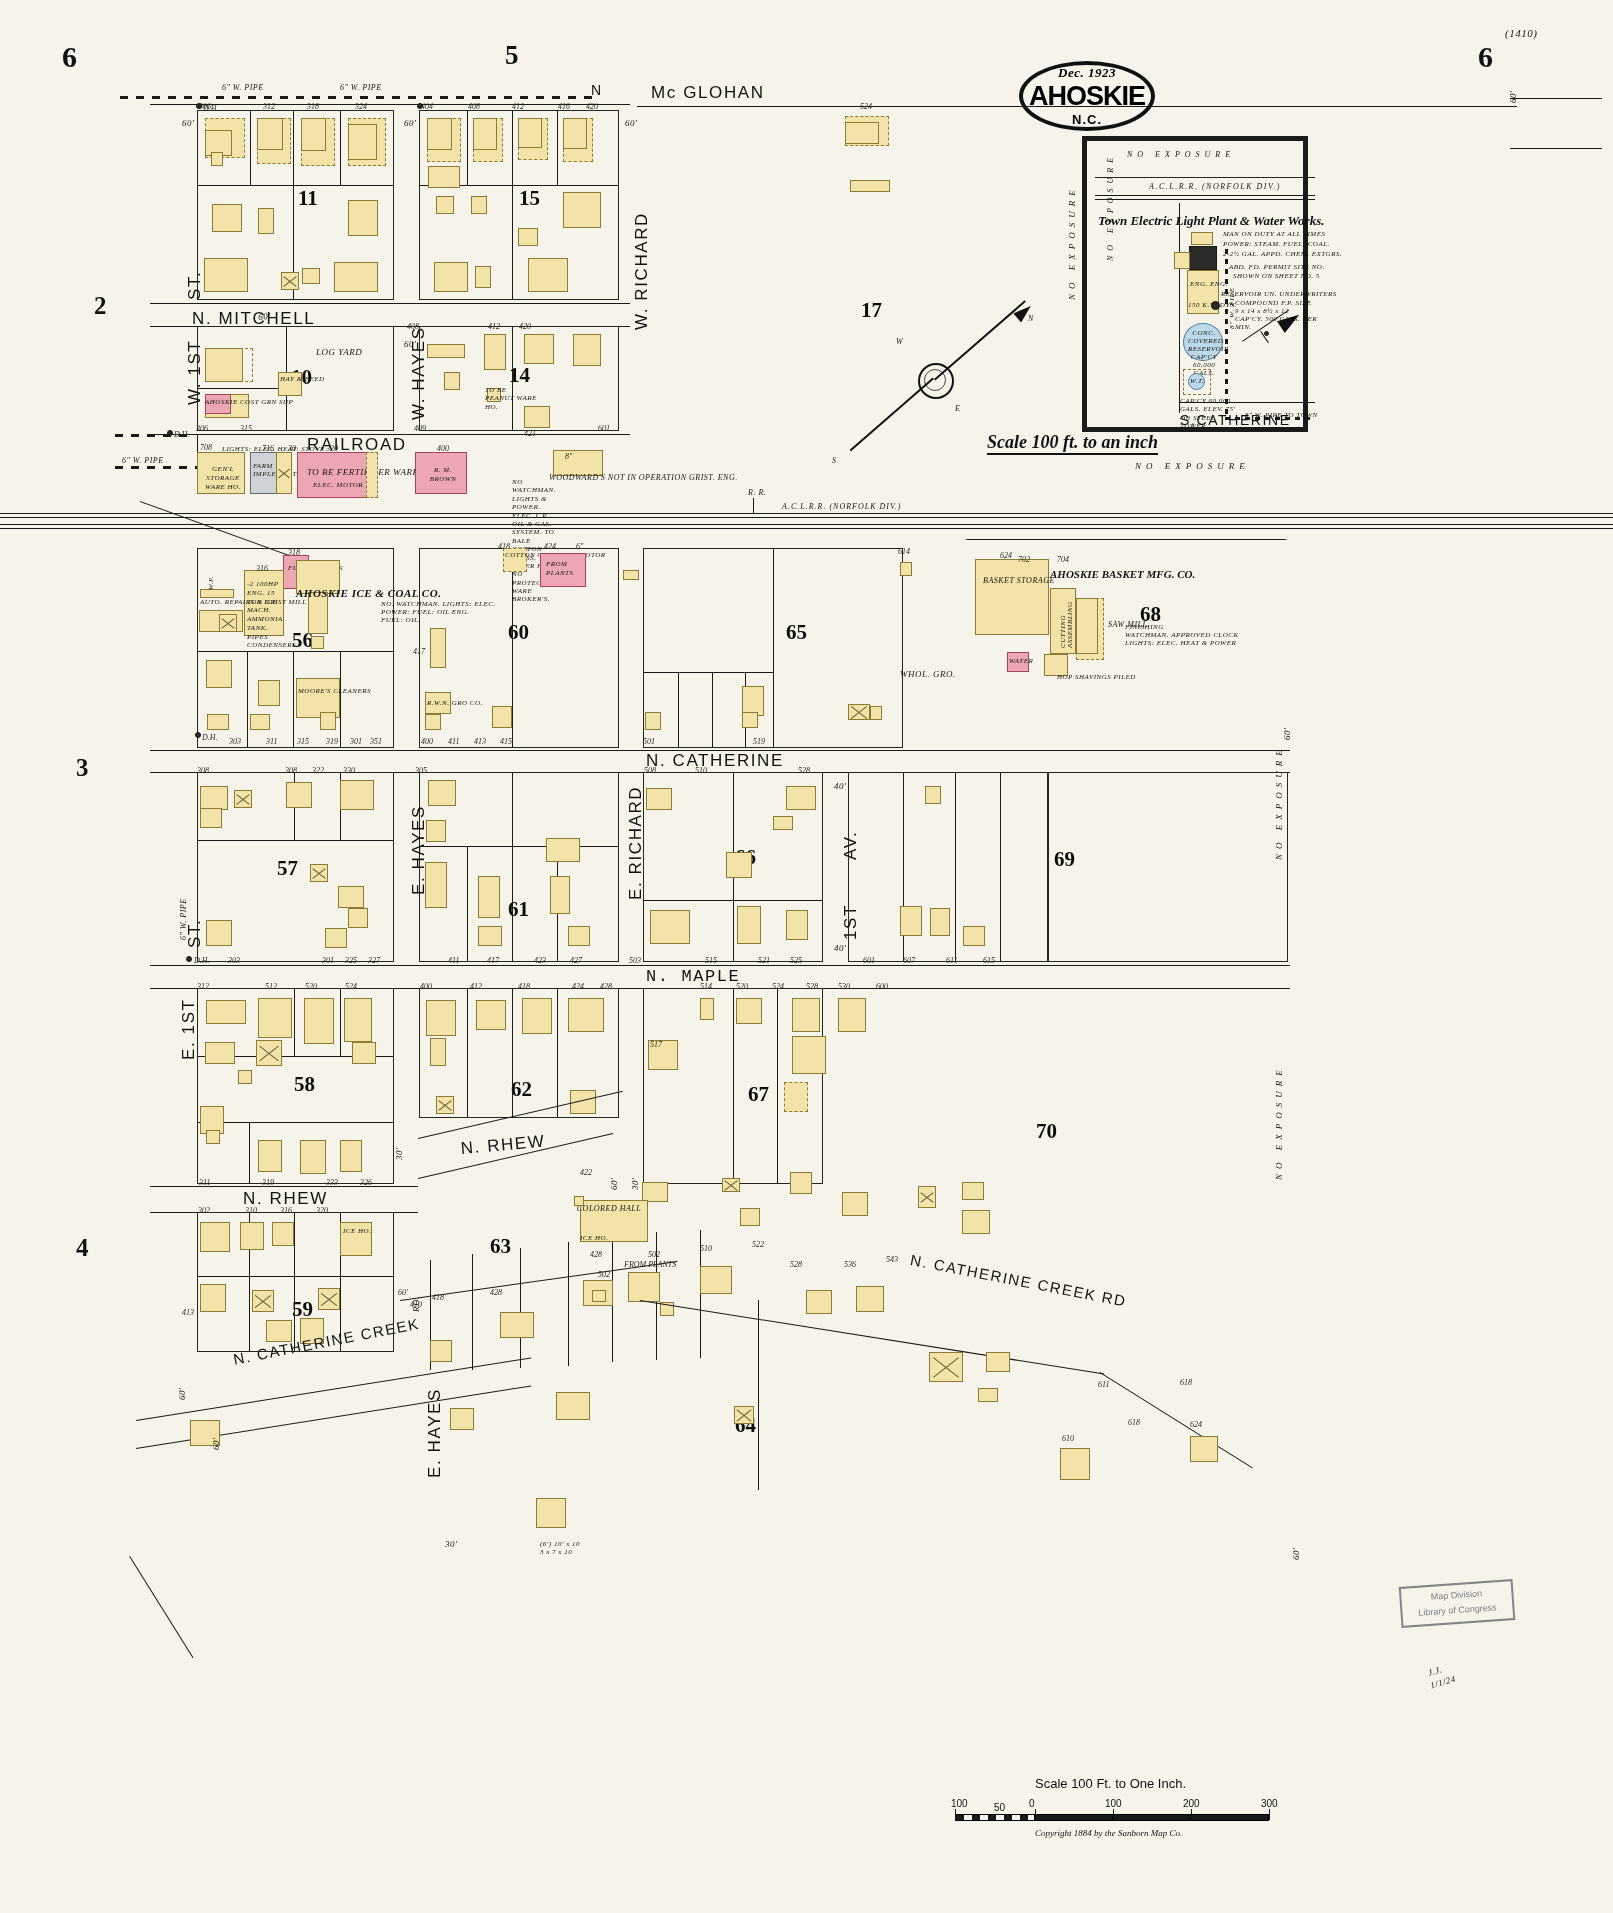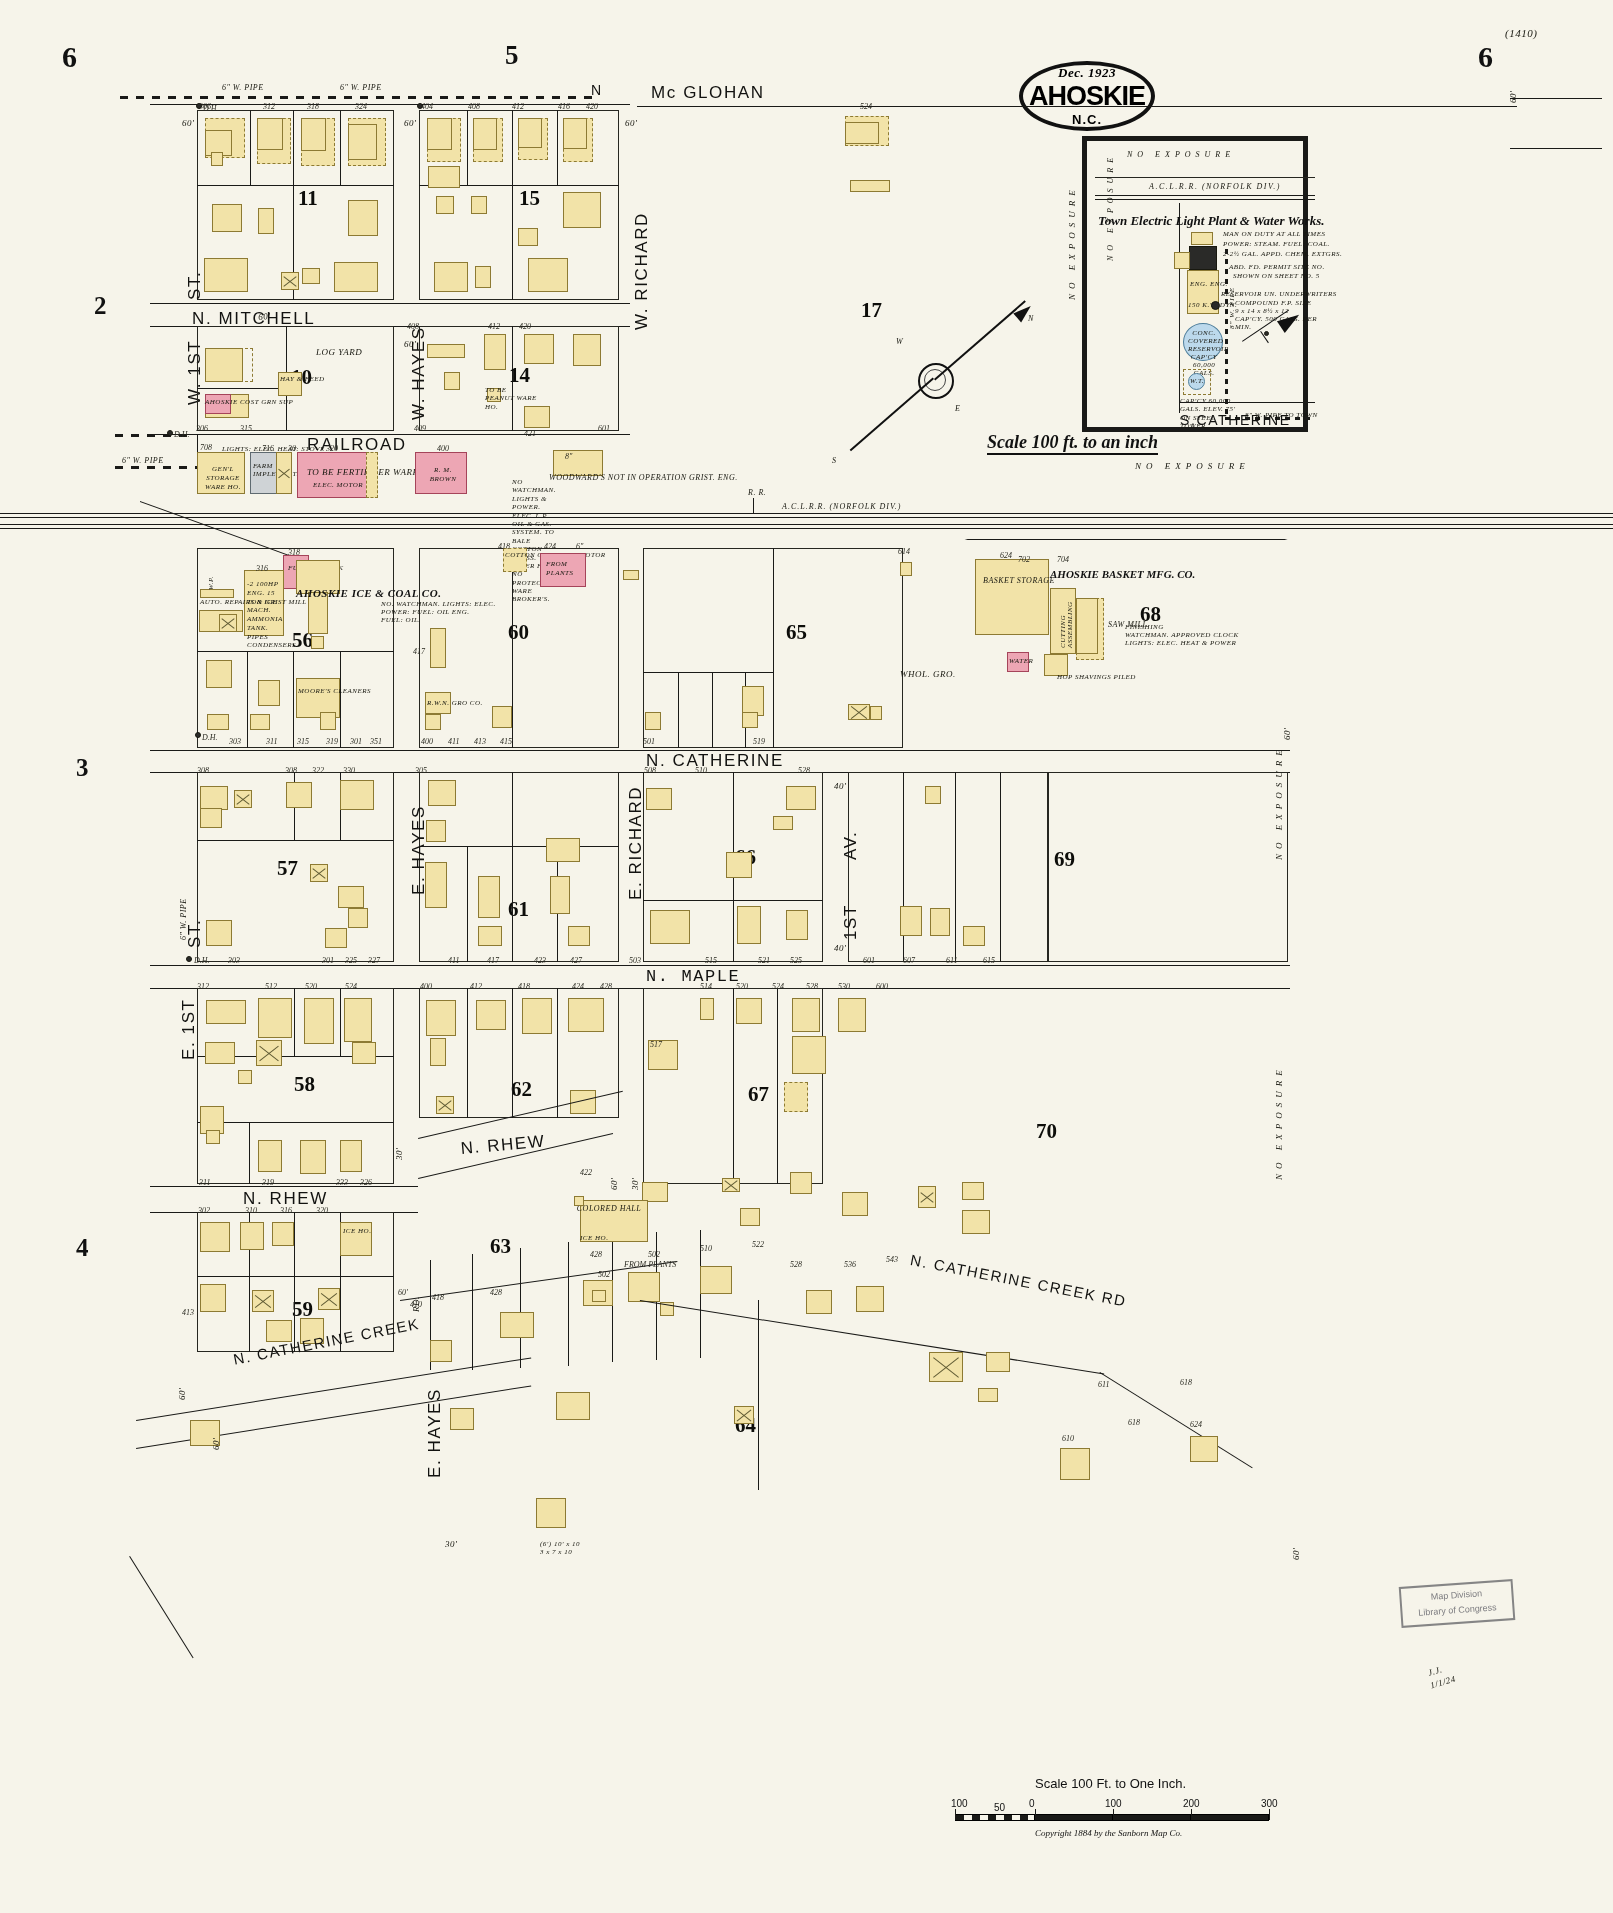--- a/index.html
+++ b/index.html
@@ -547,21 +547,21 @@
   <div class="bldg" style="left:206px;top:1130px;width:14px;height:14px;"></div>
   <div class="bldg" style="left:258px;top:1140px;width:24px;height:32px;"></div>
   <div class="bldg" style="left:300px;top:1140px;width:26px;height:34px;"></div>
   <div class="bldg" style="left:340px;top:1140px;width:22px;height:32px;"></div>
   <div class="hnum" style="left:197px;top:982px;">312</div>
   <div class="hnum" style="left:265px;top:982px;">512</div>
   <div class="hnum" style="left:305px;top:982px;">520</div>
   <div class="hnum" style="left:345px;top:982px;">524</div>
   <div class="hnum" style="left:199px;top:1178px;">311</div>
   <div class="hnum" style="left:262px;top:1178px;">319</div>
-  <div class="hnum" style="left:336px;top:1178px;">333</div>
+  <div class="hnum" style="left:326px;top:1178px;">333</div>
   <div class="hnum" style="left:360px;top:1178px;">326</div>
   <div class="t street vert" style="left:180px;top:1060px;">E. 1ST</div>
 
   <div class="bldg" style="left:426px;top:1000px;width:30px;height:36px;"></div>
   <div class="bldg" style="left:430px;top:1038px;width:16px;height:28px;"></div>
   <div class="bldg" style="left:476px;top:1000px;width:30px;height:30px;"></div>
   <div class="bldg" style="left:522px;top:998px;width:30px;height:36px;"></div>
   <div class="bldg" style="left:568px;top:998px;width:36px;height:34px;"></div>
   <div class="bldg xmark" style="left:436px;top:1096px;width:18px;height:18px;background:#f2e3a8;border:1px solid #8d7a33;"></div>
   <div class="bldg" style="left:570px;top:1090px;width:26px;height:24px;"></div>

